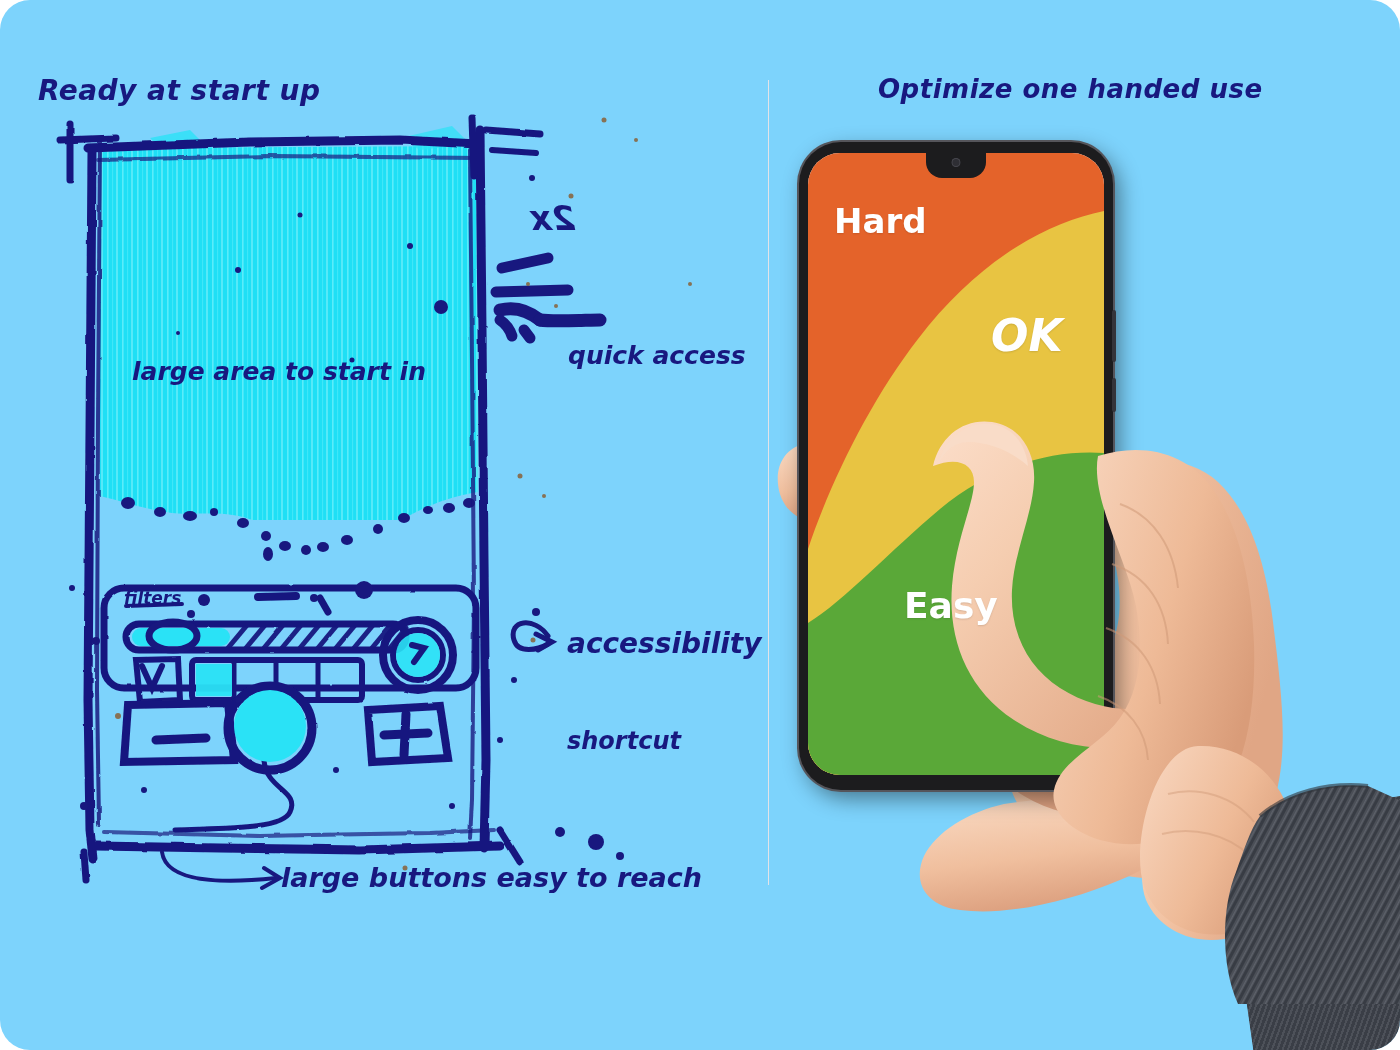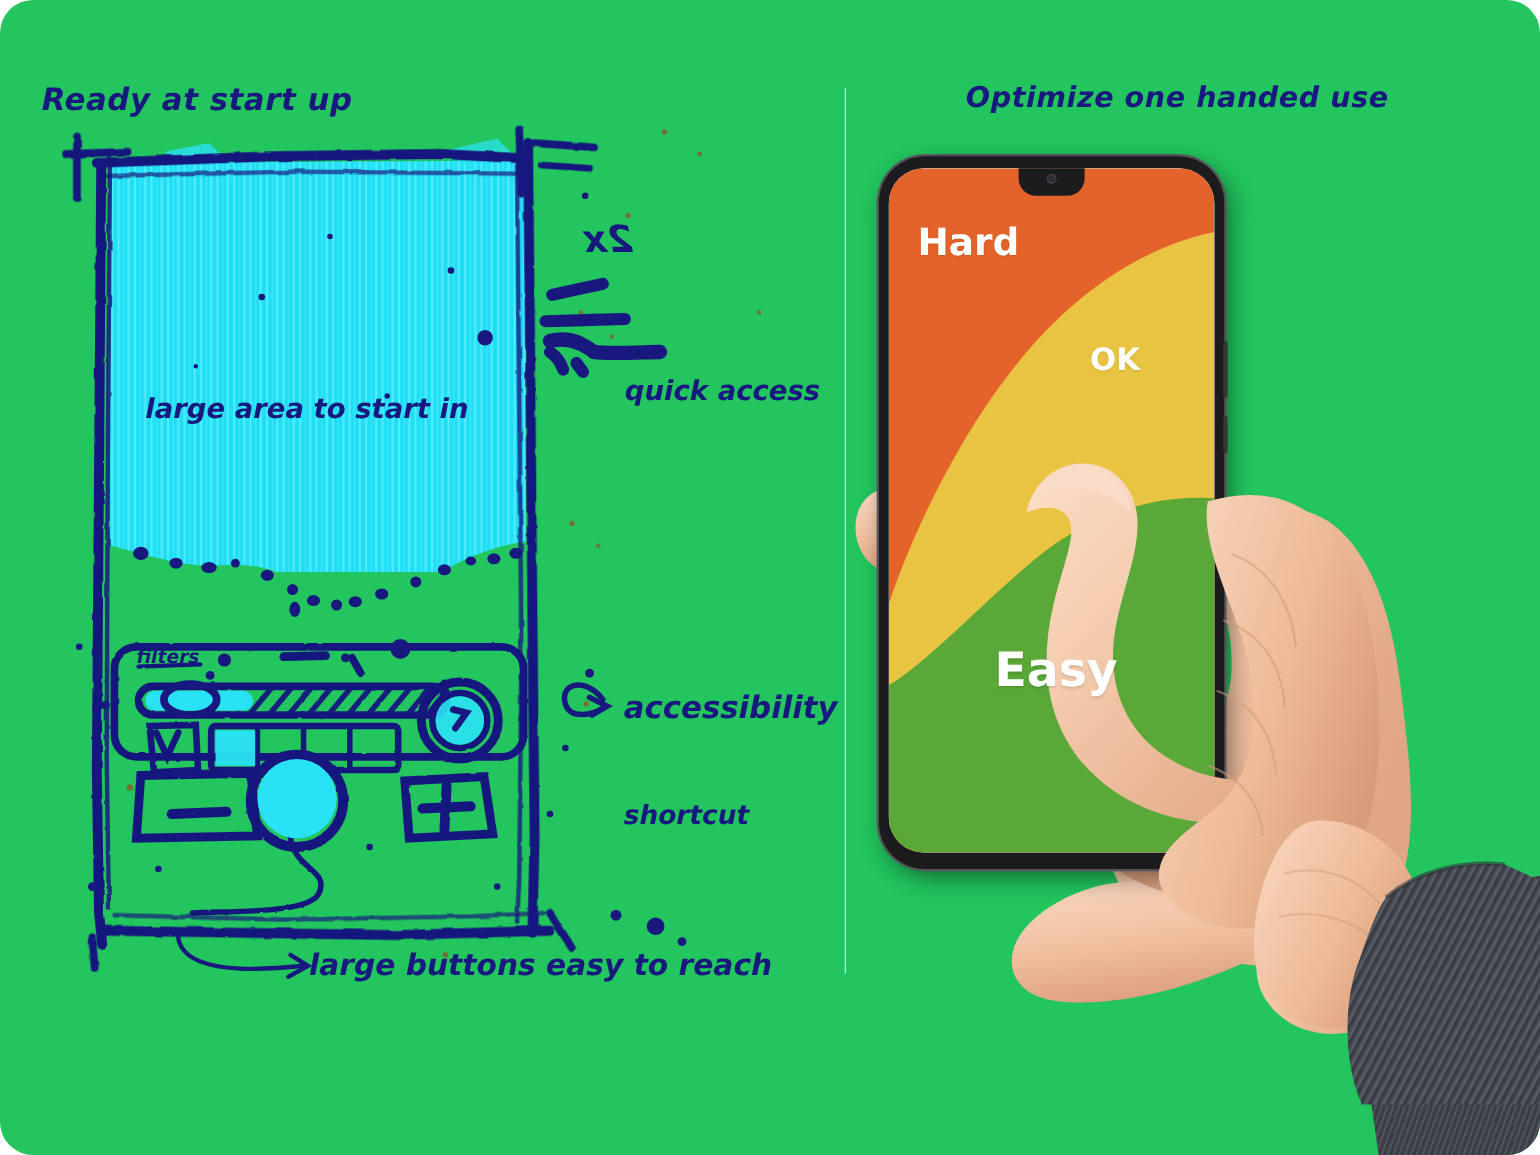--- a/index.html
+++ b/index.html
@@ -10,21 +10,21 @@
   body {
     width: 1400px;
     height: 1050px;
     overflow: hidden;
     font-family: "DejaVu Sans", sans-serif;
   }
   .page {
     position: relative;
     width: 1400px;
     height: 1050px;
-    background: #22c55e;
+    background: #7dd3fc;
     border-radius: 30px;
     overflow: hidden;
   }
 
   
   .hand {
     font-family: "DejaVu Sans", sans-serif;
     font-style: italic;
     font-weight: 700;
     color: #18187f;
@@ -163,22 +163,22 @@
   }
   .zone-label {
     position: absolute;
     color: #ffffff;
     font-family: "DejaVu Sans", sans-serif;
     font-weight: 700;
     z-index: 5;
     text-shadow: 0 1px 2px rgba(0,0,0,0.12);
   }
   .z-hard { left: 26px; top: 48px;  font-size: 34px; }
-  .z-ok   { left: 183px; top: 157px; font-size: 28px; }
-  .z-easy { left: 96px;  top: 432px; font-size: 43px; }
+  .z-ok   { left: 183px; top: 157px; font-size: 44px; font-style: italic; }
+  .z-easy { left: 96px;  top: 432px; font-size: 36px; }
 
   .side-btn {
     position: absolute;
     right: -3px;
     width: 4px;
     border-radius: 2px;
     background: #35353a;
   }
   .sb1 { top: 168px; height: 52px; }
   .sb2 { top: 236px; height: 34px; }

